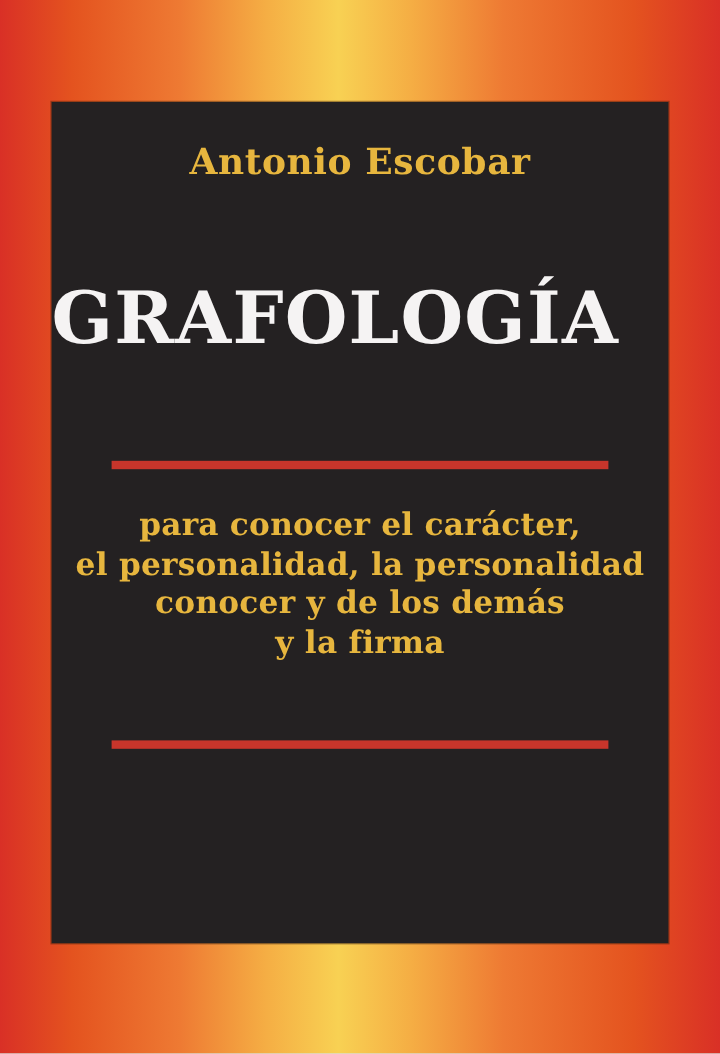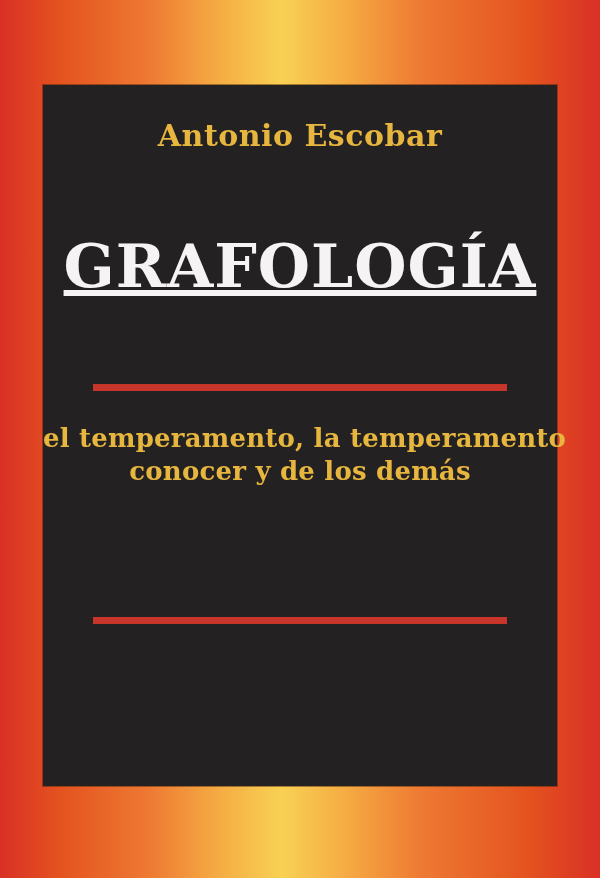--- a/index.html
+++ b/index.html
@@ -44,28 +44,27 @@
     font-size: 30px;
     line-height: 30px;
     font-weight: bold;
     letter-spacing: 0.5px;
   }
   .title {
     position: absolute;
     left: 0;
     top: 146px;
     width: 100%;
-    text-align: center;
+    text-align: left;
     color: var(--title_white, #f5f3f3);
     font-size: 60px;
     line-height: 70px;
     font-weight: bold;
     letter-spacing: 1px;
     white-space: nowrap;
-    text-decoration: underline;
   }
   .rule {
     position: absolute;
     left: 50px;
     width: 414px;
     height: 7px;
     background: var(--rule_red, #c8352b);
   }
   .rule-top { top: 299px; }
   .rule-bottom { top: 532px; }
@@ -89,20 +88,22 @@
 <div id="cover">
   <div id="panel">
 
     <div class="author">Antonio Escobar</div>
 
     <div class="title">GRAFOLOGÍA</div>
 
     <div class="rule rule-top"></div>
 
     <div class="subtitle">
-      <div>el temperamento, la temperamento</div>
+      <div>para conocer el carácter,</div>
+      <div>el personalidad, la personalidad</div>
       <div>conocer y de los demás</div>
+      <div>y la firma</div>
     </div>
 
     <div class="rule rule-bottom"></div>
 
   </div>
 </div>
 
 </body></html>

